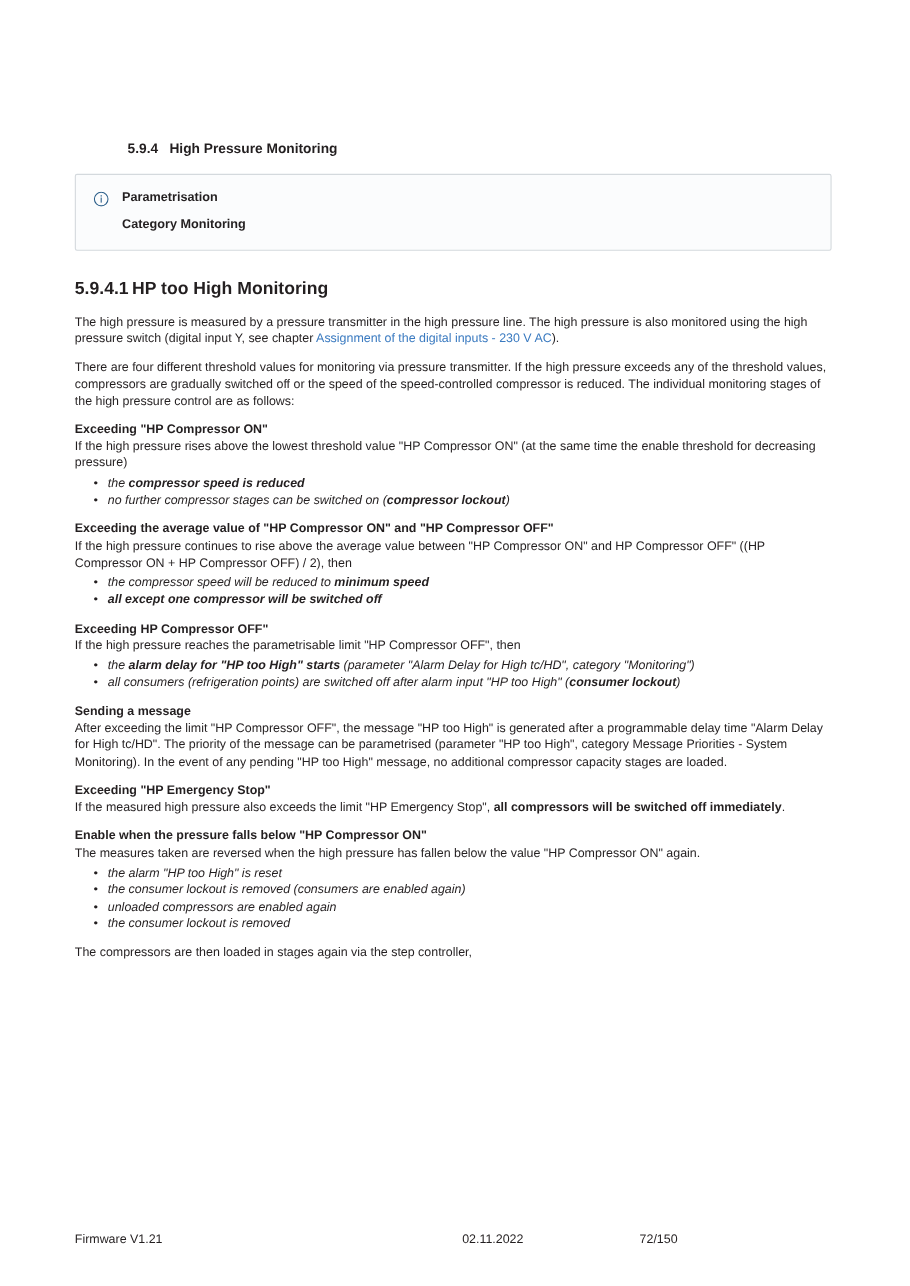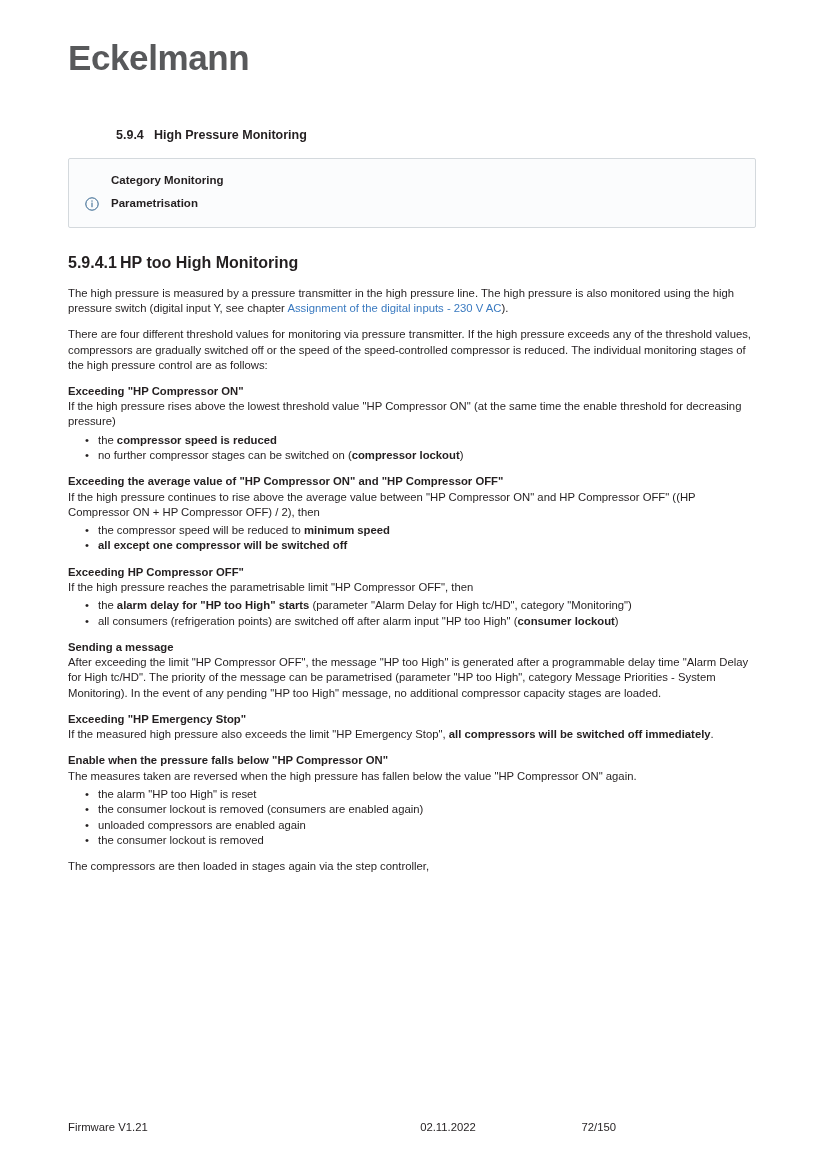--- a/index.html
+++ b/index.html
@@ -111,20 +111,21 @@
   ul {
     margin: 3px 0 11px 0;
     padding-left: 30px;
     list-style: none;
   }
   ul li {
     font-size: 11.3px;
     line-height: 15.4px;
     position: relative;
     padding-left: 0;
+    font-style: italic;
   }
   ul li::before {
     content: "\2022";
     position: absolute;
     left: -13px;
     top: 0;
   }
   b { font-weight: bold; }
   .footer {
     position: absolute;
@@ -137,42 +138,41 @@
   }
   .footer .f-left { width: 300px; }
   .footer .f-center { width: 160px; text-align: center; }
   .footer .f-right { flex: 1; text-align: right; }
 </style>
 </head>
 <body>
 
 <div class="page">
 
-  <div class="logo">Eckelmann</div>
 
   <div class="content">
 
     <h2 class="sec">
       <span class="num">5.9.4</span><span>High Pressure Monitoring</span>
     </h2>
 
     <div class="note">
-      <div class="note-row note-indent">
-        <span class="note-text">Category Monitoring</span>
-      </div>
       <div class="note-row">
         <span class="info-icon">
           <svg width="14" height="14" viewBox="0 0 14 14" xmlns="http://www.w3.org/2000/svg">
             <circle cx="7" cy="7" r="6.2" fill="none" stroke="#2c5f8a" stroke-width="1"></circle>
             <rect x="6.5" y="5.6" width="1" height="4.6" fill="#2c5f8a"></rect>
             <rect x="6.5" y="3.4" width="1" height="1.3" fill="#2c5f8a"></rect>
           </svg>
         </span>
         <span class="note-text">Parametrisation</span>
       </div>
+      <div class="note-row note-indent">
+        <span class="note-text">Category Monitoring</span>
+      </div>
     </div>
 
     <h3 class="subsec">
       <span class="num">5.9.4.1</span><span>HP too High Monitoring</span>
     </h3>
 
     <p><span>The high pressure is measured by a pressure transmitter in the high pressure line. The high pressure is also monitored using the high pressure switch (digital input Y, see chapter </span><a class="link" href="#">Assignment of the digital inputs - 230 V AC</a><span>).</span></p>
 
     <p>There are four different threshold values for monitoring via pressure transmitter. If the high pressure exceeds any of the threshold values, compressors are gradually switched off or the speed of the speed-controlled compressor is reduced. The individual monitoring stages of the high pressure control are as follows:</p>
 

